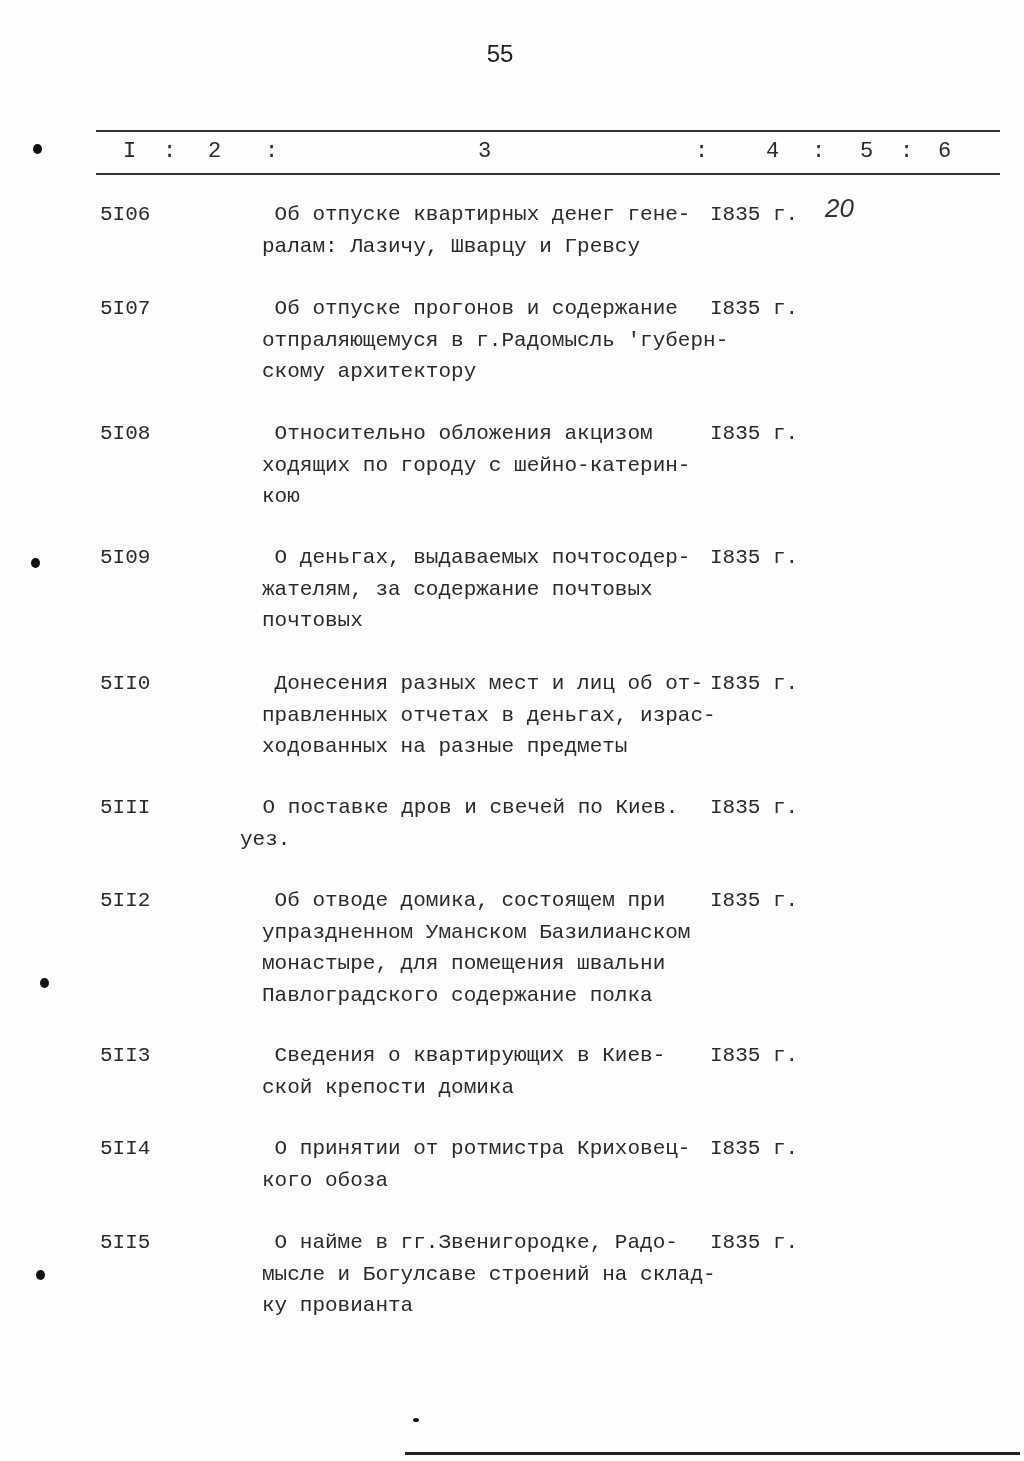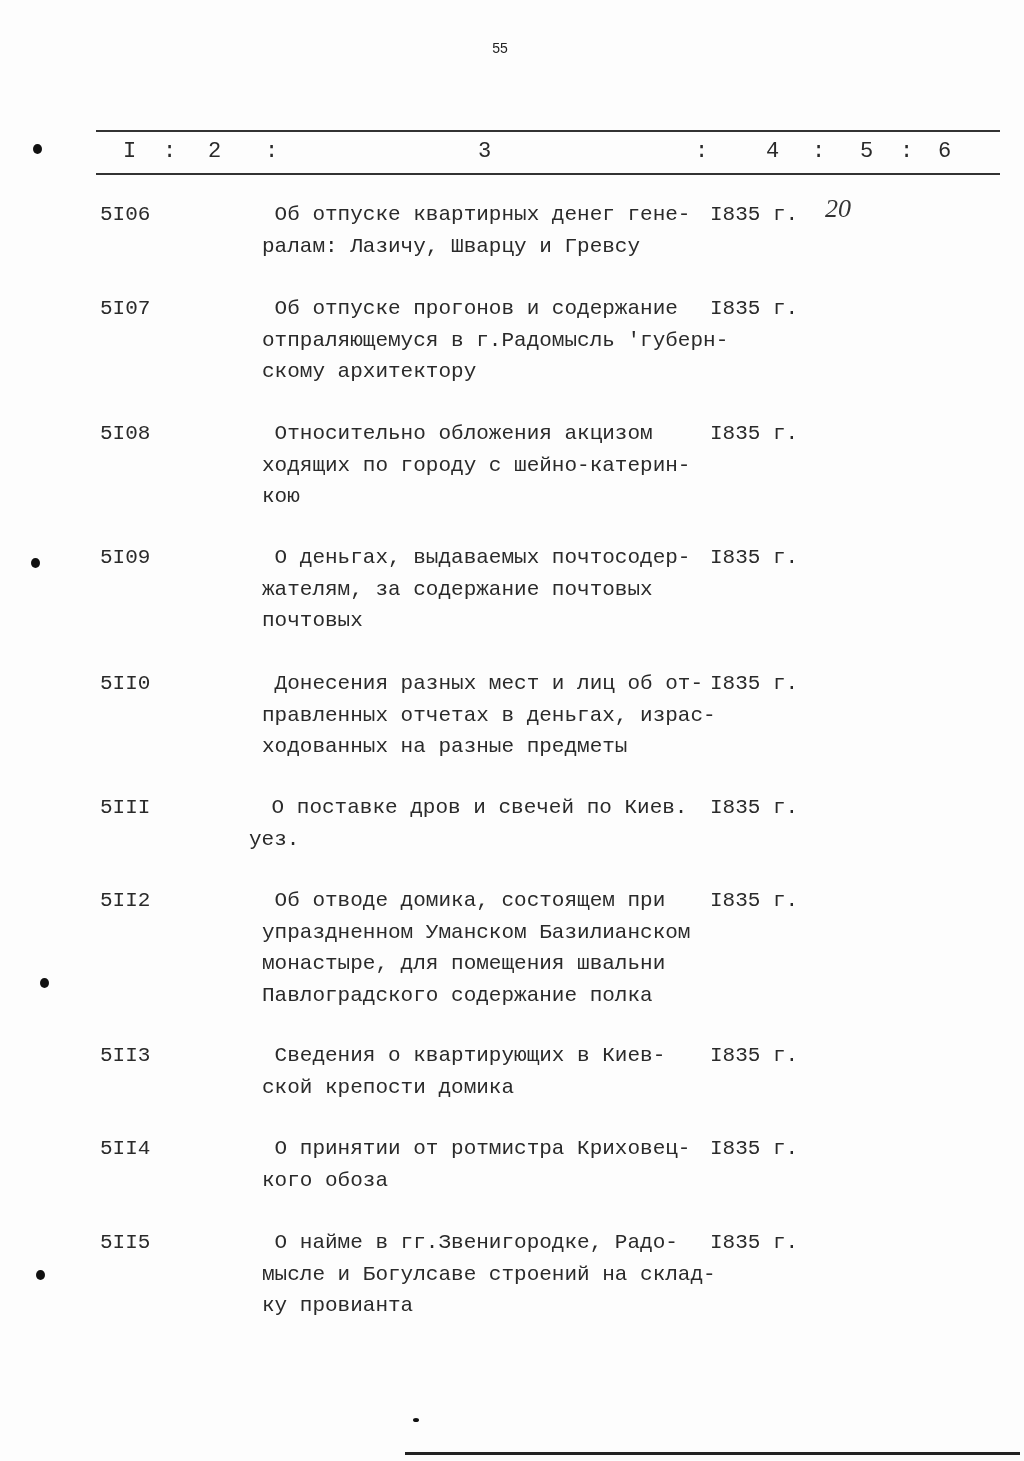--- a/index.html
+++ b/index.html
@@ -2,34 +2,34 @@
 <html><head>
   <meta charset="utf-8">
   <style>
     html, body { margin:0; padding:0; }
     body {
       width:1024px; height:1461px; background:#fdfdfd; position:relative; overflow:hidden;
       font-family: "Liberation Mono", "DejaVu Sans Mono", monospace; color:#2a2a2a;
     }
     .page-num {
       position:absolute; top:40px; left:0; width:1000px; text-align:center;
-      font-family: "Liberation Sans", sans-serif; font-size:14px; color:#222;
+      font-family: "Liberation Sans", sans-serif; font-size:24px; color:#222;
     }
     .rule { position:absolute; left:96px; width:904px; height:2px; background:#333; }
     .rule.top { top:130px; }
     .rule.mid { top:173px; }
     .rule.bottom { top:1452px; left:405px; width:615px; height:3px; background:#222; }
     .header-row { position:absolute; top:139px; left:0; width:1024px; height:30px; font-size:22px; }
     .header-row span { position:absolute; top:0; }
     .entry { position:absolute; left:0; width:1024px; font-size:21px; line-height:31.5px; }
     .entry .num { position:absolute; left:100px; top:0; }
     .entry .desc { position:absolute; left:262px; top:0; width:450px; white-space:pre; }
     .entry .year { position:absolute; left:710px; top:0; white-space:pre; }
     .entry .sheet {
-      position:absolute; left:825px; top:-6px; font-family:Liberation Serif, serif; font-style:italic;
+      position:absolute; left:825px; top:-6px; font-family:Liberation Sans, sans-serif; font-style:italic;
       font-size:26px; color:#333;
     }
     .dot { position:absolute; width:9px; height:10px; border-radius:50%; background:#111; }
     .speck { position:absolute; width:2px; height:2px; background:#888; border-radius:50%; }
   </style>
 </head>
 <body>
 
 <div class="page-num">55</div>
 
@@ -75,21 +75,21 @@
 </div>
 
 <div class="entry" style="top:668px">
   <span class="num">5II0</span>
   <div class="desc"><div> Донесения разных мест и лиц об от-</div><div>правленных отчетах в деньгах, израс-</div><div>ходованных на разные предметы</div></div>
   <span class="year">I835 г.</span>
 </div>
 
 <div class="entry" style="top:792px">
   <span class="num">5III</span>
-  <div class="desc" style="left:249px"><div style="padding-left:10px"> О поставке дров и свечей по Киев.</div><div>уез.</div></div>
+  <div class="desc" style="left:240px"><div style="padding-left:10px"> О поставке дров и свечей по Киев.</div><div>уез.</div></div>
   <span class="year">I835 г.</span>
 </div>
 
 <div class="entry" style="top:885px">
   <span class="num">5II2</span>
   <div class="desc"><div> Об отводе домика, состоящем при</div><div>упраздненном Уманском Базилианском</div><div>монастыре, для помещения швальни</div><div>Павлоградского содержание полка</div></div>
   <span class="year">I835 г.</span>
 </div>
 
 <div class="entry" style="top:1040px">

